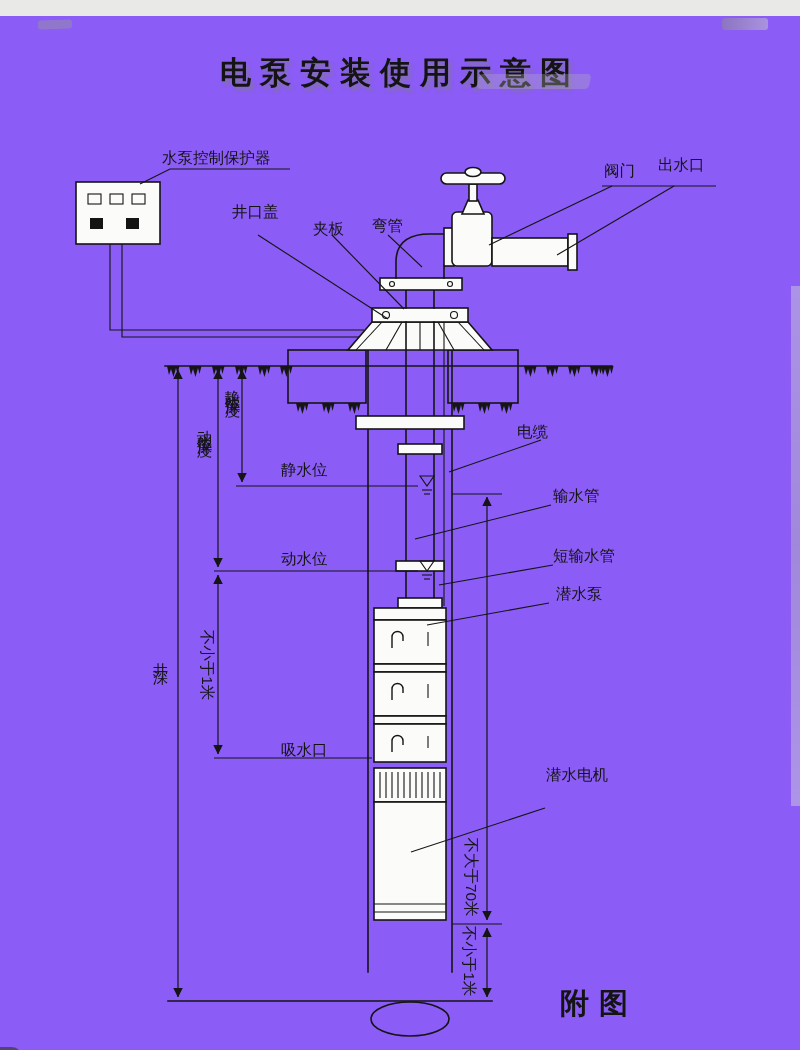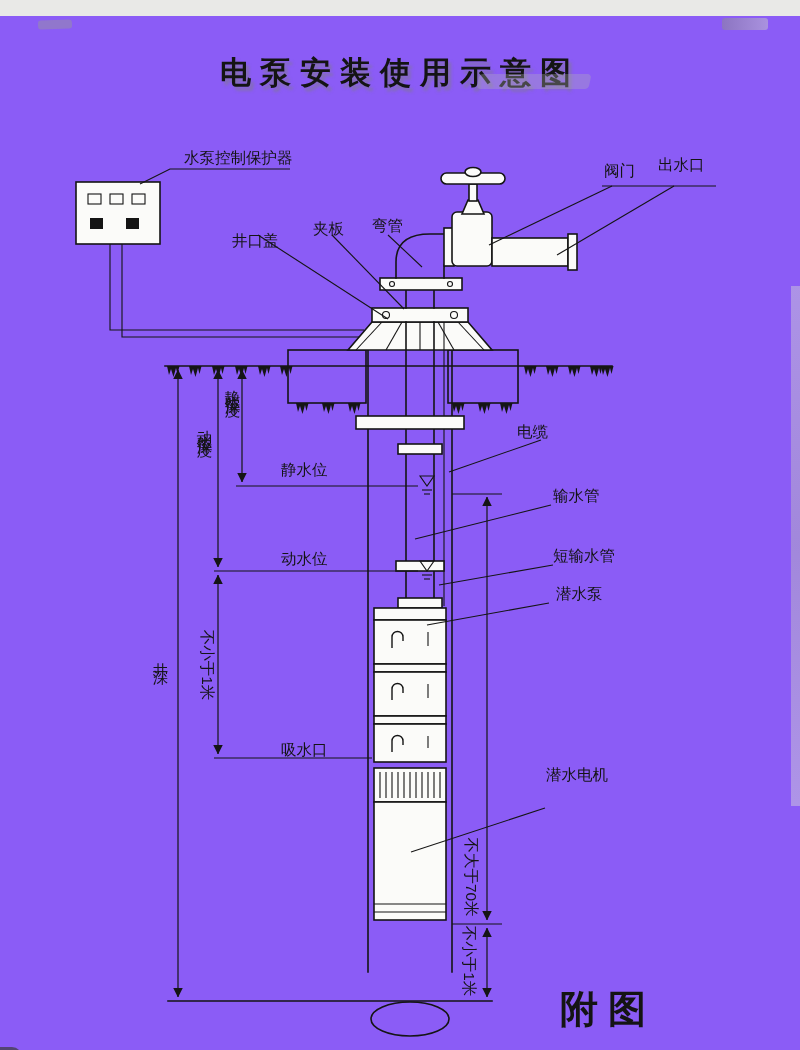--- a/index.html
+++ b/index.html
@@ -4,21 +4,21 @@
 <style>
   html,body{margin:0;padding:0;background:#e9e9e7;}
   .page{position:relative;width:800px;height:1050px;margin:16px auto;background:#8b5cf6;
         overflow:hidden;color:#141414;font-family:"Liberation Sans",sans-serif;}
   .title{position:absolute;top:36px;left:0;width:100%;text-align:center;font-size:31px;
          font-weight:bold;letter-spacing:9px;text-shadow:3px 4px 3px rgba(125,125,125,.55);}
   .lbl{position:absolute;font-size:15.5px;white-space:nowrap;line-height:18px;}
   .vtext{writing-mode:vertical-rl;text-orientation:upright;letter-spacing:.18em;line-height:1;}
   .vwide{letter-spacing:.5em;}
   .rot{transform:rotate(90deg);transform-origin:center center;text-align:center;}
-  .caption{position:absolute;left:560px;top:968px;font-size:38px;font-weight:bold;letter-spacing:10px;}
+  .caption{position:absolute;left:560px;top:968px;font-size:29px;font-weight:bold;letter-spacing:10px;}
   svg.canvas{position:absolute;left:0;top:0;}
   .ln{stroke:#151515;stroke-width:1.6;fill:none;stroke-linecap:square;}
   .thin{stroke:#151515;stroke-width:1.1;fill:none;}
   .dim{stroke:#151515;stroke-width:1.2;fill:none;}
   .paper{fill:#fbfbf9;}
   .artifact{position:absolute;pointer-events:none;}
 </style>
 </head>
 <body>
 
@@ -184,22 +184,22 @@
       <line class="thin" x1="612" y1="170" x2="489" y2="229"></line>
       <line class="thin" x1="674" y1="170" x2="557" y2="239"></line>
       <line class="thin" x1="541" y1="424" x2="449" y2="456"></line>
       <line class="thin" x1="551" y1="489" x2="415" y2="523"></line>
       <line class="thin" x1="553" y1="549" x2="439" y2="569"></line>
       <line class="thin" x1="549" y1="587" x2="427" y2="609"></line>
       <line class="thin" x1="545" y1="792" x2="411" y2="836"></line>
     </g>
   </svg>
 
-  <div class="lbl" style="left:184px;top:133px">水泵控制保护器</div>
-  <div class="lbl" style="left:232px;top:216px">井口盖</div>
+  <div class="lbl" style="left:162px;top:133px">水泵控制保护器</div>
+  <div class="lbl" style="left:232px;top:187px">井口盖</div>
   <div class="lbl" style="left:313px;top:204px">夹板</div>
   <div class="lbl" style="left:372px;top:201px">弯管</div>
   <div class="lbl" style="left:604px;top:146px">阀门</div>
   <div class="lbl" style="left:658px;top:140px">出水口</div>
   <div class="lbl" style="left:517px;top:407px">电缆</div>
   <div class="lbl" style="left:281px;top:445px">静水位</div>
   <div class="lbl" style="left:553px;top:471px">输水管</div>
   <div class="lbl" style="left:553px;top:531px">短输水管</div>
   <div class="lbl" style="left:556px;top:569px">潜水泵</div>
   <div class="lbl" style="left:281px;top:534px">动水位</div>

